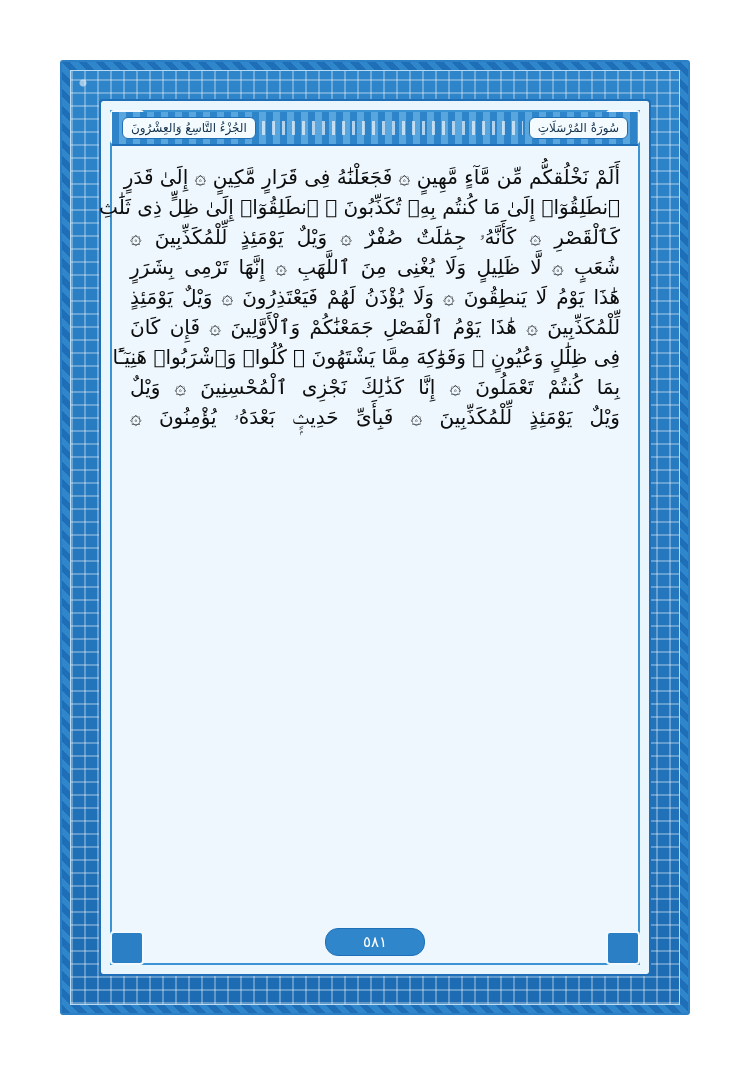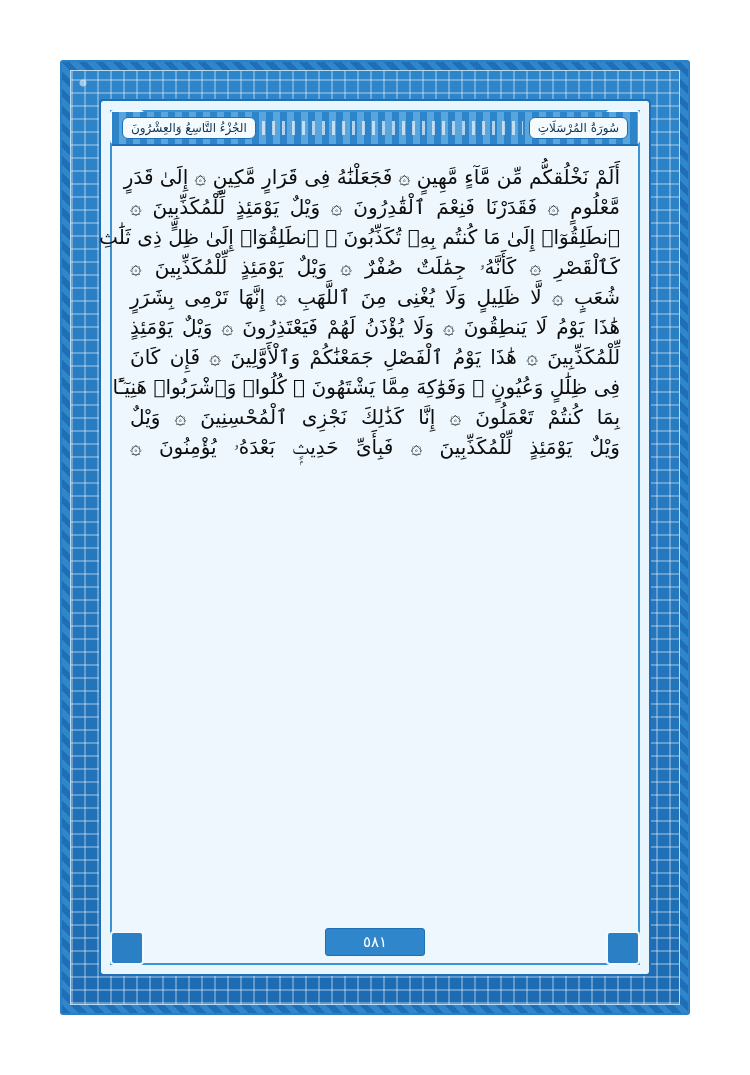--- a/index.html
+++ b/index.html
@@ -168,21 +168,21 @@
     display: flex;
     align-items: center;
     justify-content: center;
   }
   .page-number {
     min-width: 74px;
     text-align: center;
     background: #2f86cb;
     color: #ffffff;
     border: 1px solid #1f6fb8;
-    border-radius: 3px;
+    border-radius: 13px;
     font-size: 15px;
     line-height: 24px;
     padding: 1px 12px;
     font-family: "DejaVu Sans", sans-serif;
   }
 
   
   .corner {
     position: absolute;
     width: 30px;
@@ -213,21 +213,20 @@
           <div class="corner br"></div>
 
           <div class="header-band">
             <div class="header-cartouche">سُورَةُ المُرْسَلَاتِ</div>
             <div class="header-center-orn"></div>
             <div class="header-cartouche">الجُزْءُ التَّاسِعُ وَالعِشْرُونَ</div>
           </div>
 
           <div class="text-area">
             <div class="ayah-line">أَلَمْ نَخْلُقكُّم مِّن مَّآءٍ مَّهِينٍ ۞ فَجَعَلْنَٰهُ فِى قَرَارٍ مَّكِينٍ ۞ إِلَىٰ قَدَرٍ</div>
-            <div class="ayah-line">مَّعْلُومٍ ۞ فَقَدَرْنَا فَنِعْمَ ٱلْقَٰدِرُونَ ۞ وَيْلٌ يَوْمَئِذٍ لِّلْمُكَذِّبِينَ ۞</div>
             <div class="ayah-line">ٱنطَلِقُوٓا۟ إِلَىٰ مَا كُنتُم بِهِۦ تُكَذِّبُونَ ۞ ٱنطَلِقُوٓا۟ إِلَىٰ ظِلٍّ ذِى ثَلَٰثِ</div>
             <div class="ayah-line">كَٱلْقَصْرِ ۞ كَأَنَّهُۥ جِمَٰلَتٌ صُفْرٌ ۞ وَيْلٌ يَوْمَئِذٍ لِّلْمُكَذِّبِينَ ۞</div>
             <div class="ayah-line">شُعَبٍ ۞ لَّا ظَلِيلٍ وَلَا يُغْنِى مِنَ ٱللَّهَبِ ۞ إِنَّهَا تَرْمِى بِشَرَرٍ</div>
             <div class="ayah-line">هَٰذَا يَوْمُ لَا يَنطِقُونَ ۞ وَلَا يُؤْذَنُ لَهُمْ فَيَعْتَذِرُونَ ۞ وَيْلٌ يَوْمَئِذٍ</div>
             <div class="ayah-line">لِّلْمُكَذِّبِينَ ۞ هَٰذَا يَوْمُ ٱلْفَصْلِ جَمَعْنَٰكُمْ وَٱلْأَوَّلِينَ ۞ فَإِن كَانَ</div>
             <div class="ayah-line">فِى ظِلَٰلٍ وَعُيُونٍ ۞ وَفَوَٰكِهَ مِمَّا يَشْتَهُونَ ۞ كُلُوا۟ وَٱشْرَبُوا۟ هَنِيٓـًٔا</div>
             <div class="ayah-line">بِمَا كُنتُمْ تَعْمَلُونَ ۞ إِنَّا كَذَٰلِكَ نَجْزِى ٱلْمُحْسِنِينَ ۞ وَيْلٌ</div>
             <div class="ayah-line">وَيْلٌ يَوْمَئِذٍ لِّلْمُكَذِّبِينَ ۞ فَبِأَىِّ حَدِيثٍۭ بَعْدَهُۥ يُؤْمِنُونَ ۞</div>
           </div>
 

